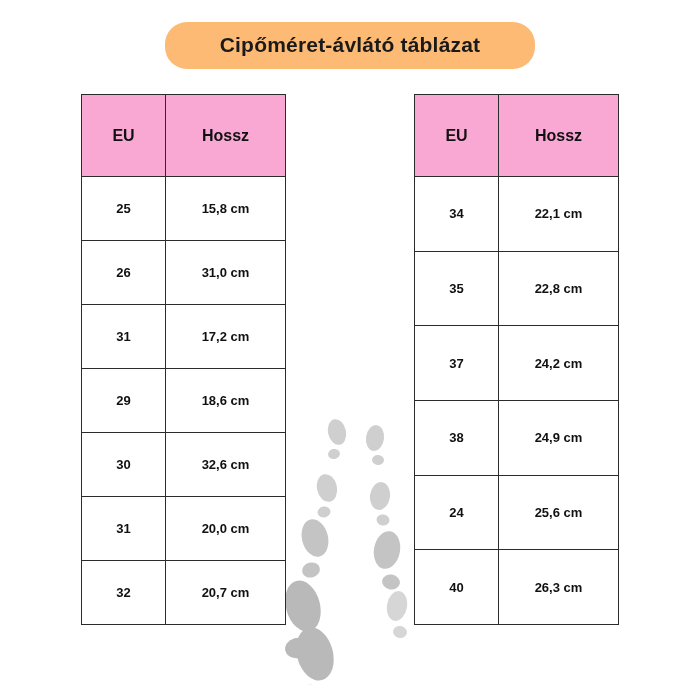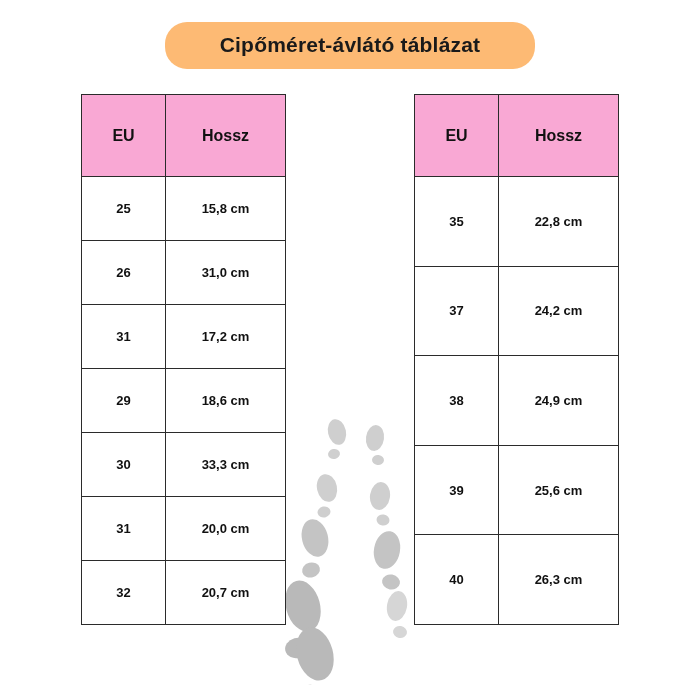--- a/index.html
+++ b/index.html
@@ -168,21 +168,21 @@
         <tr>
           <td class="eu-cell">31</td>
           <td class="len-cell">17,2 cm</td>
         </tr>
         <tr>
           <td class="eu-cell">29</td>
           <td class="len-cell">18,6 cm</td>
         </tr>
         <tr>
           <td class="eu-cell">30</td>
-          <td class="len-cell">33,3 cm</td>
+          <td class="len-cell">32,6 cm</td>
         </tr>
         <tr>
           <td class="eu-cell">31</td>
           <td class="len-cell">20,0 cm</td>
         </tr>
         <tr>
           <td class="eu-cell">32</td>
           <td class="len-cell">20,7 cm</td>
         </tr>
       </tbody>
@@ -194,33 +194,37 @@
         <col class="col-len">
       </colgroup>
       <thead>
         <tr>
           <th>EU</th>
           <th>Hossz</th>
         </tr>
       </thead>
       <tbody>
         <tr>
+          <td class="eu-cell">34</td>
+          <td class="len-cell">22,1 cm</td>
+        </tr>
+        <tr>
           <td class="eu-cell">35</td>
           <td class="len-cell">22,8 cm</td>
         </tr>
         <tr>
           <td class="eu-cell">37</td>
           <td class="len-cell">24,2 cm</td>
         </tr>
         <tr>
           <td class="eu-cell">38</td>
           <td class="len-cell">24,9 cm</td>
         </tr>
         <tr>
-          <td class="eu-cell">39</td>
+          <td class="eu-cell">24</td>
           <td class="len-cell">25,6 cm</td>
         </tr>
         <tr>
           <td class="eu-cell">40</td>
           <td class="len-cell">26,3 cm</td>
         </tr>
       </tbody>
     </table>
 
   </div>

